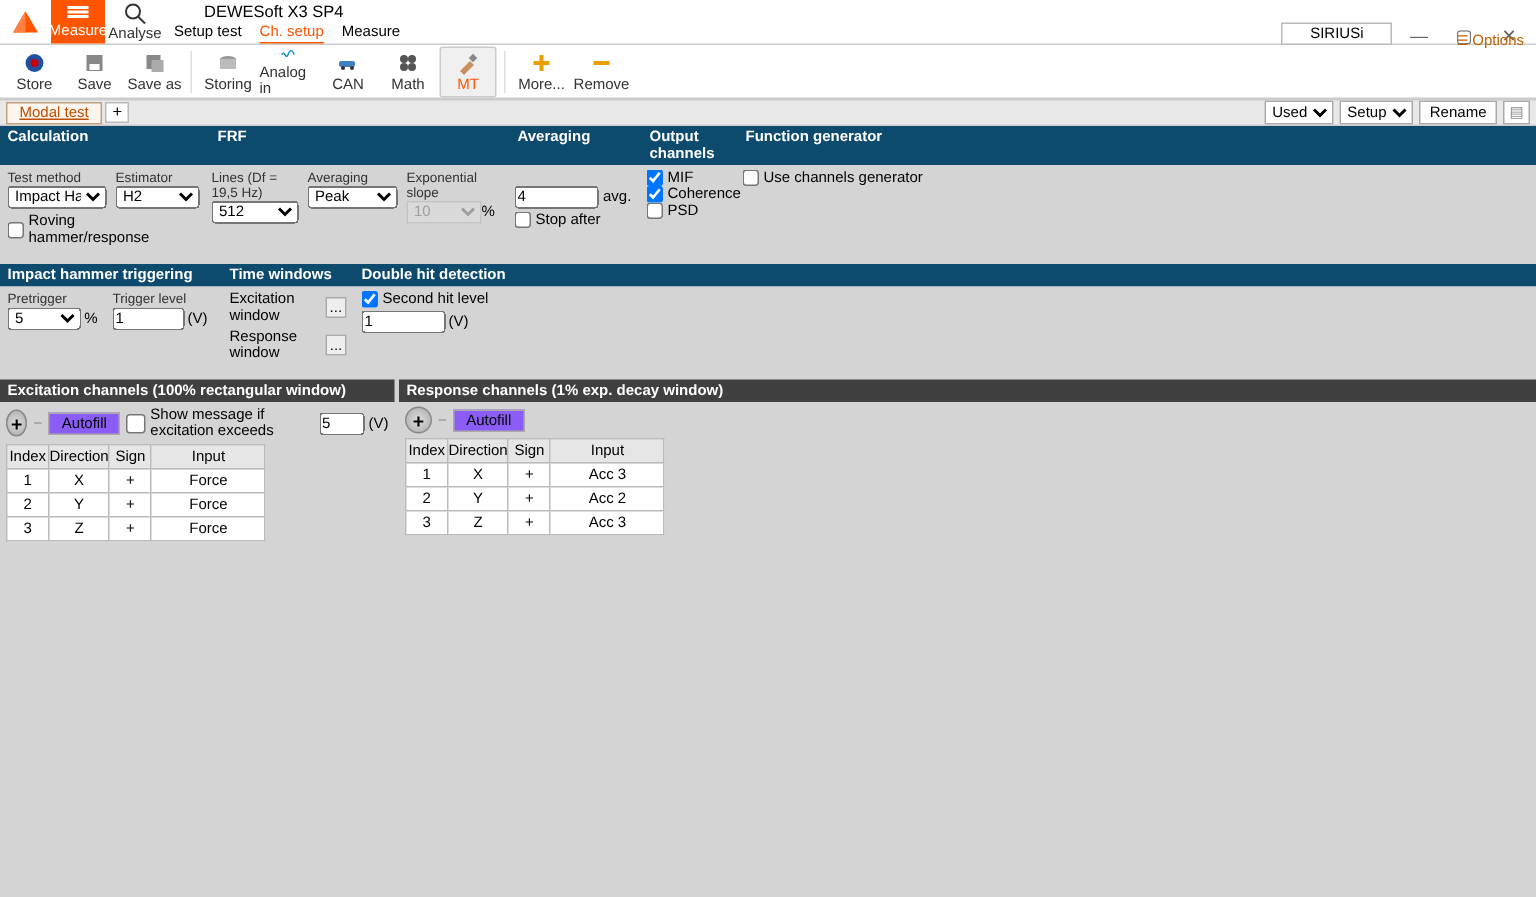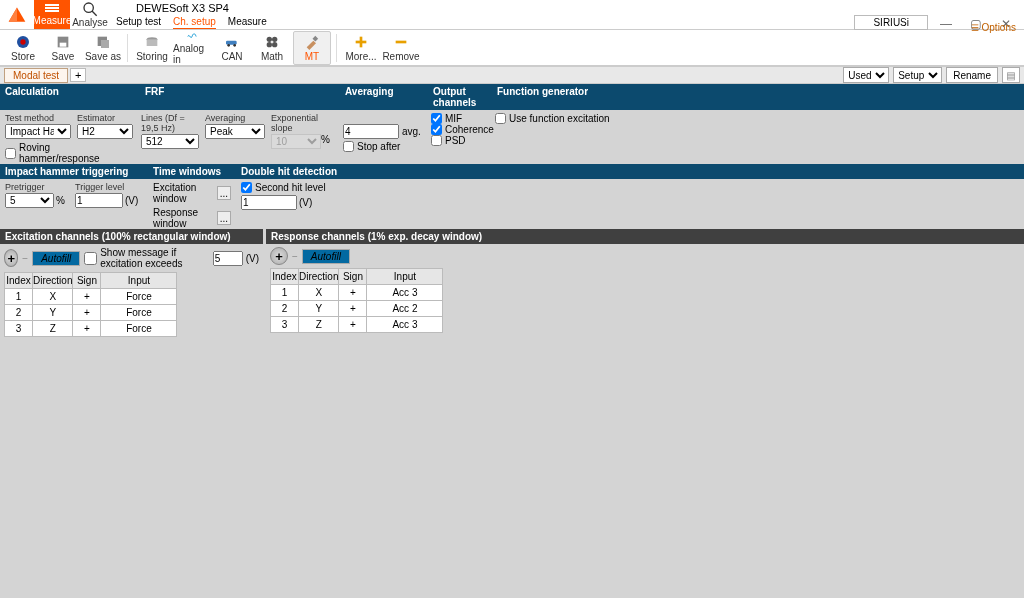--- a/index.html
+++ b/index.html
@@ -24,44 +24,44 @@
 
 
 .toolbar { height:36px; background:#fff; border-bottom:1px solid #ccc; display:flex; align-items:center; padding:0 4px; gap:2px;}
 .tbtn{ width:38px; height:34px; display:flex; flex-direction:column; align-items:center; justify-content:center; font-size:9px; color:#333; border-radius:2px;}
 .tbtn.active{ background:#f0f0f0; border:1px solid #ccc;}
 .tbtn .ic{ width:18px; height:16px; margin-bottom:1px;}
 .tsep{ width:1px; height:28px; background:#ddd; margin:0 3px;}
 
 
 .tabsbar{ height:18px; background:#e8e8e8; border-top:1px solid #ccc; border-bottom:1px solid #ccc; display:flex; align-items:center; padding:0 4px;}
-.tabsbar .tab{ padding:1px 8px; font-size:10px; color:#c05000; border:1px solid #c0a080; background:#fdf5ee; margin-right:2px;}
+.tabsbar .tab{ padding:1px 8px; font-size:10px; color:#c05000; border:1px solid #c0a080; background:#fdf5ee; margin-right:2px;text-decoration:underline;}
 .tabsbar .addtab{ width:16px; height:14px; border:1px solid #bbb; background:#fff; text-align:center; line-height:12px; font-size:11px;}
 .tabsbar-right{ margin-left:auto; display:flex; gap:4px;}
 .tabsbar-right select, .tabsbar-right button { font-size:10px; height:16px; border:1px solid #aaa; background:#fff;}
 .tabsbar-right button{ padding:0 6px;}
 .tabsbar-right .iconbtn{width:18px;padding:0;color:#888;}
 .inline-chk{ display:flex; align-items:center; gap:3px; font-size:10px;}
 .inline-chk input{ width:11px; height:11px;}
 
 
 .channels-row{ display:flex; gap:3px; align-items:flex-start;}
 .panel{ flex:0 0 auto;}
 .panel-head{ background:#404040; color:#fff; font-size:10px; font-weight:bold; padding:2px 5px;}
 .phead-ctrls{ display:flex; align-items:center; gap:4px; padding:3px 4px; background:#d4d4d4;}
 .addcircle{ width:18px; height:18px; border-radius:50%; background:radial-gradient(circle,#ddd,#aaa); display:flex; align-items:center; justify-content:center; font-weight:bold; font-size:13px; border:1px solid #888;}
-.autofill-btn{ border:1px solid #aaa; background:#0369a1; padding:1px 8px; font-size:10px;font-style:italic;}
+.autofill-btn{ border:1px solid #aaa; background:#8b5cf6; padding:1px 8px; font-size:10px;}
 .msg-chk{ font-size:10px; display:flex; align-items:center; gap:3px;}
 table.ch{ border-collapse:collapse; background:#fff;}
 table.ch th, table.ch td{ border:1px solid #bbb; font-size:10px; padding:2px 0; text-align:center;}
 table.ch th{ background:#e6e6e6; font-weight:normal;}
 .triple-dots{ width:18px; height:14px; border:1px solid #aaa; background:#eee; font-size:10px; text-align:center;}
 
 .calc-row{ display:flex;}
-.calc-col{ padding:3px 5px 0 5px;}
+.calc-col{ padding:3px 5px 12px 5px;}
 .calc-label{ font-size:9px; color:#333; display:block; margin-bottom:1px;}
 
 .sechead-strip { background:#0c4a6e; color:#fff; font-size:10px; font-weight:bold; display:flex;}
 .sechead-strip > div { padding:2px 5px;}
 
 </style>
 </head>
 <body>
 
 <div class="titlebar">
@@ -214,21 +214,21 @@
   <div class="calc-col" style="width:64px">
     <span class="calc-label">Lines (Df = 19,5 Hz)</span>
     <select style="width:58px"><option>512</option></select>
   </div>
   <div class="calc-col" style="width:66px">
     <span class="calc-label">Averaging</span>
     <select style="width:60px"><option>Peak</option></select>
   </div>
   <div class="calc-col" style="width:72px">
     <span class="calc-label">Exponential slope</span>
-    <div style="display:flex;align-items:flex-start;gap:0">
+    <div style="display:flex;align-items:center;gap:0">
       <select style="width:50px;background:#ddd;color:#888" disabled=""><option>10</option></select>
       <span>%</span>
     </div>
   </div>
   <div class="calc-col" style="width:88px">
     <span class="calc-label">&nbsp;</span>
     <div style="display:flex;align-items:center;gap:3px">
       <input type="text" style="width: 56px;" value="4">
       <span>avg.</span>
     </div>
@@ -247,21 +247,21 @@
         <span>Coherence</span>
       </div>
     <div class="inline-chk">
         <input type="checkbox" style="">
         <span>PSD</span>
       </div>
   </div>
   <div class="calc-col">
     <div class="inline-chk">
         <input type="checkbox" style="">
-        <span>Use function excitation</span>
+        <span>Use channels generator</span>
       </div>
   </div>
 </div>
 
 <div class="sechead-strip">
   <div style="width:148px">Impact hammer triggering</div>
   <div style="width:88px">Time windows</div>
   <div>Double hit detection</div>
 </div>
 

